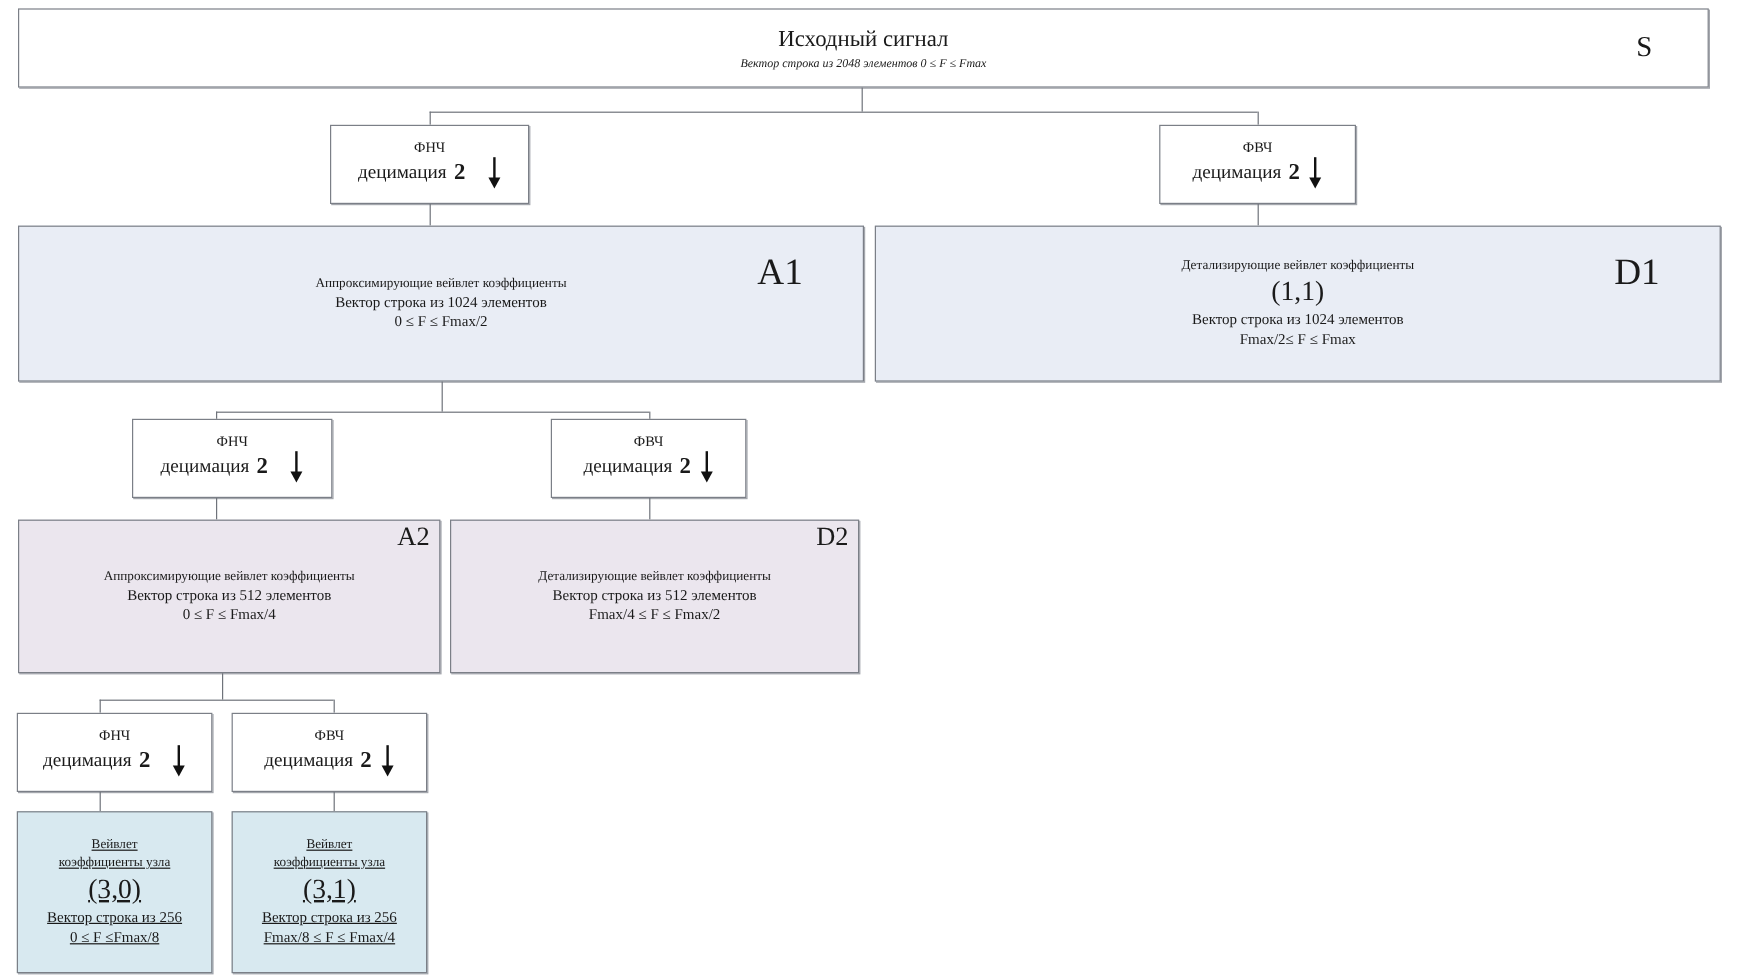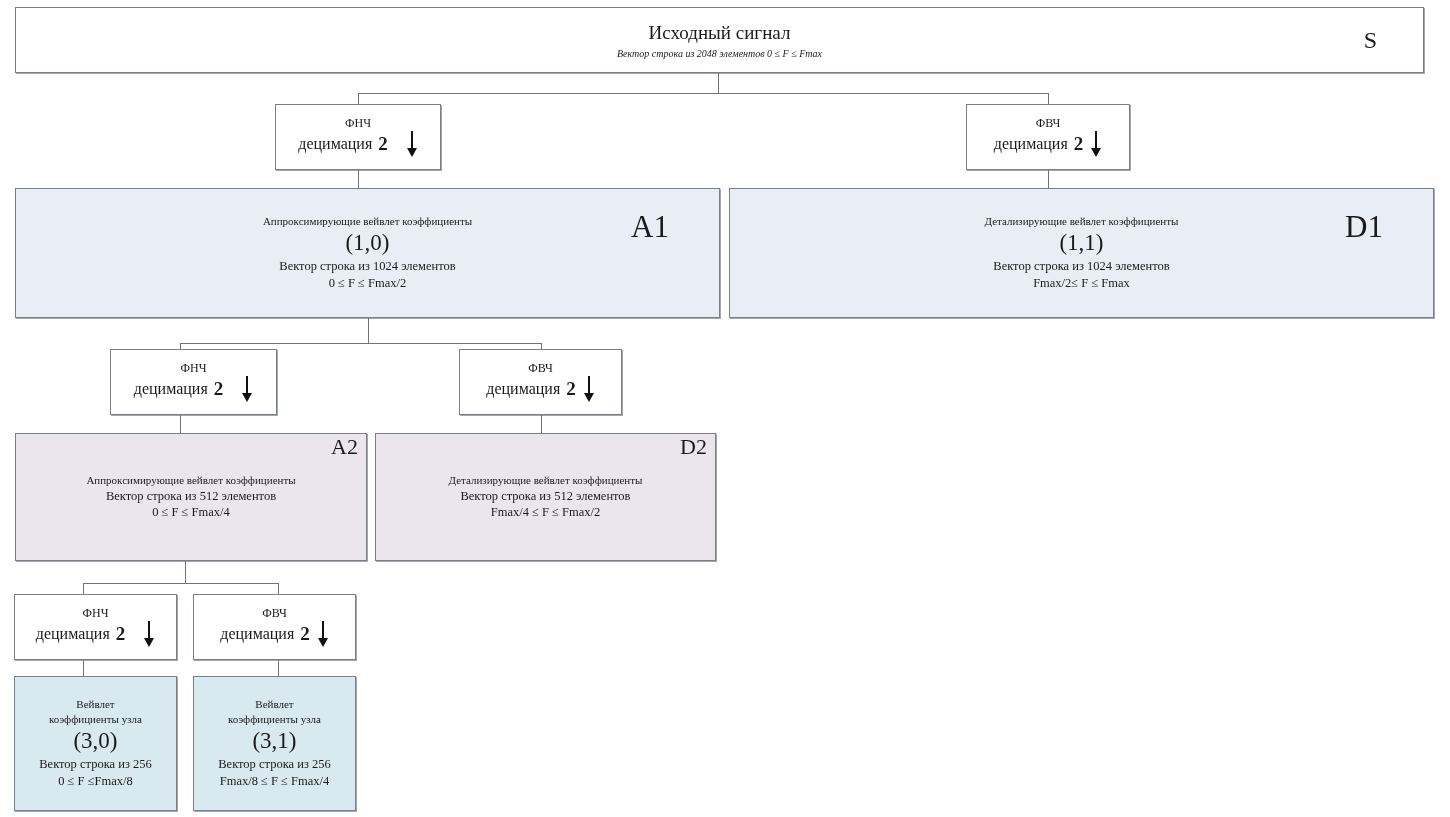--- a/index.html
+++ b/index.html
@@ -116,21 +116,21 @@
     justify-content: center;
     text-align: center;
   }
   .coef-inner { line-height: 1.35; }
   .coef-head { font-size: 11px; }
   .coef-pair { font-size: 23px; line-height: 1.25; }
   .coef-line { font-size: 12.5px; }
 
   .lvl1 { background: #e9edf5; }
   .lvl2 { background: #ebe6ee; }
-  .lvl3 { background: #d8e9f0; }
+  .lvl3 { background: #d8e9f0; text-decoration: underline; }
 
   .coef-box.lvl1 > .corner-label { right: 50px; top: 22px; font-size: 31px; }
   .coef-box.lvl2 > .corner-label { right: 8px; top: 2px; font-size: 22px; font-family: Liberation Serif, serif; }
 
   
   .ln {
     position: absolute;
     background: #6f737b;
   }
   .ln.v { width: 1px; }
@@ -171,21 +171,20 @@
       <span class="dn-arrow"></span>
     </div>
   </div>
 
   <div class="ln v" style="left:358px; top:170px; height:18px;"></div>
   <div class="ln v" style="left:1048px; top:170px; height:18px;"></div>
 
   <div class="box coef-box lvl1" style="left:15px; top:188px; width:705px; height:130px;">
     <div class="coef-inner">
       <div class="coef-head">Аппроксимирующие вейвлет коэффициенты</div>
-      <div class="coef-pair">(1,0)</div>
       <div class="coef-line">Вектор строка из 1024 элементов</div>
       <div class="coef-line">0 ≤ F ≤ Fmax/2</div>
     </div>
     <div class="corner-label">A1</div>
   </div>
 
   <div class="box coef-box lvl1" style="left:729px; top:188px; width:705px; height:130px;">
     <div class="coef-inner">
       <div class="coef-head">Детализирующие вейвлет коэффициенты</div>
       <div class="coef-pair">(1,1)</div>

